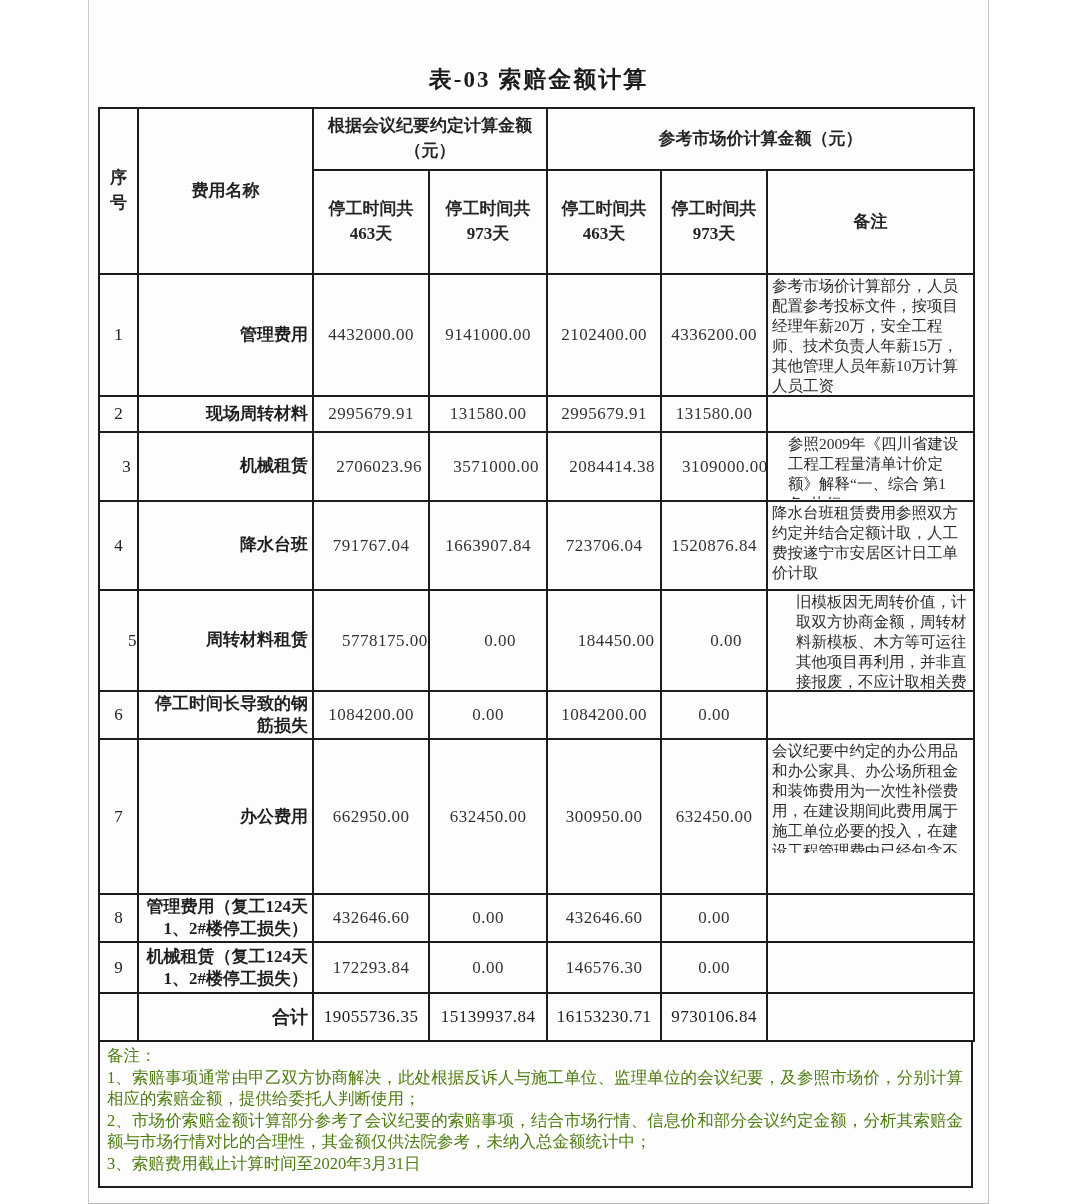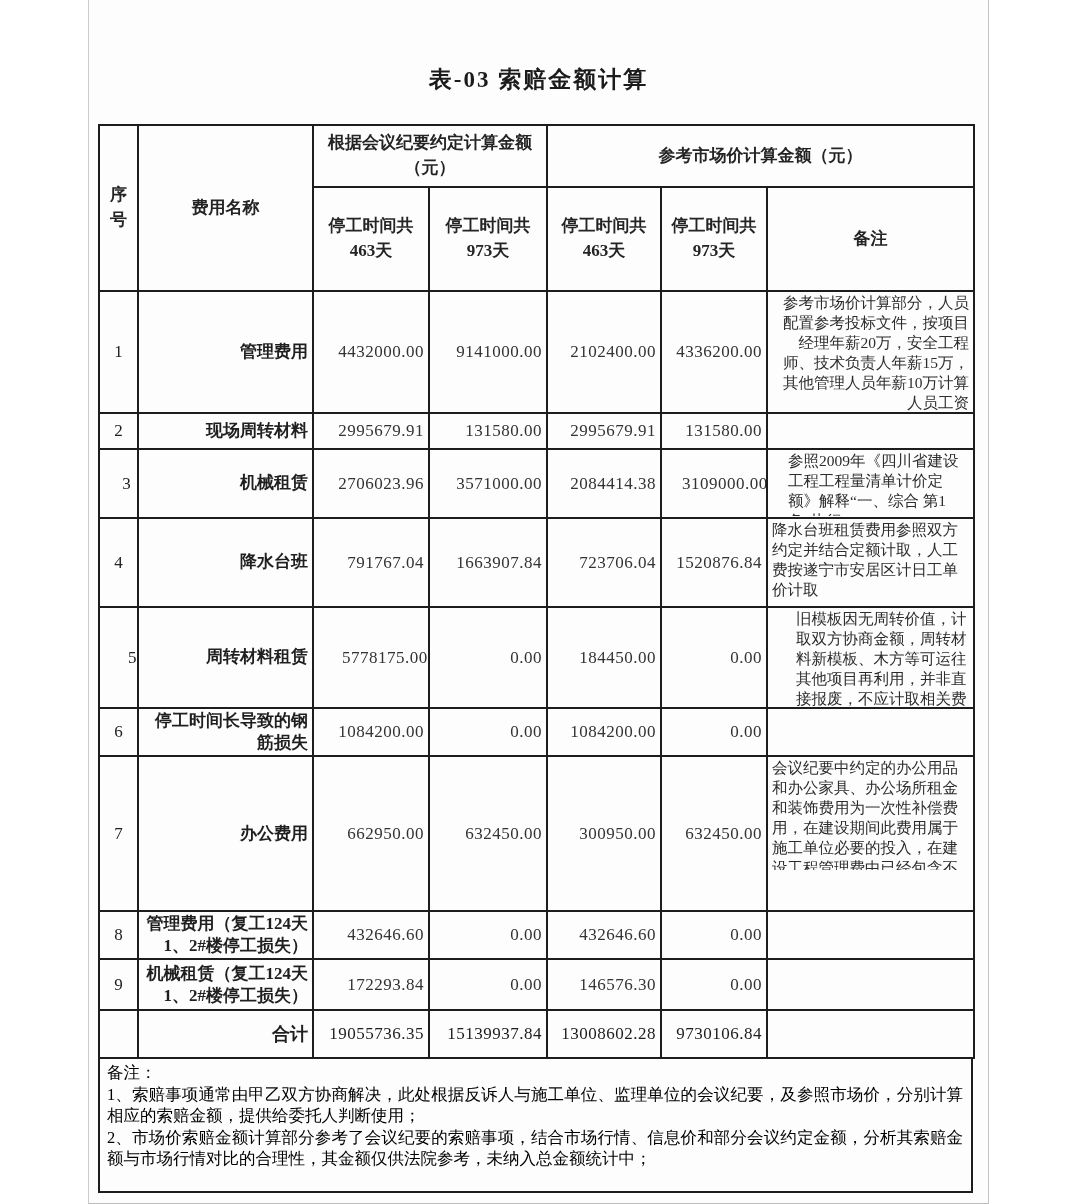--- a/index.html
+++ b/index.html
@@ -15,21 +15,21 @@
     width: 901px; height: 1204px;
     margin-left: 88px;
     background: #fdfdfd;
     border-left: 1px solid #cccccc;
     border-right: 1px solid #c5c5c5;
     border-bottom: 1px solid #bbbbbb;
   }
   .doc-title {
     margin: 0;
     padding-top: 64px;
-    padding-bottom: 29px;
+    padding-bottom: 12px;
     text-align: center;
     font-size: 23px;
     font-weight: bold;
     letter-spacing: 2px;
     color: #1b1b1b;
   }
   table.claims {
     border-collapse: collapse;
     table-layout: fixed;
     width: 875px;
@@ -47,53 +47,53 @@
     vertical-align: middle;
     line-height: 1.45;
     color: #242424;
   }
   tr.h-group th { height: 62px; }
   tr.h-sub th { height: 104px; }
 
   td.seq  { text-align: center; vertical-align: middle; font-size: 17px; }
   td.name { text-align: right; vertical-align: middle; font-size: 17px;
             font-weight: bold; line-height: 1.3; padding-left: 5px; color: #1f1f1f; }
-  td.num  { text-align: right; vertical-align: middle; font-size: 17px;
+  td.num  { text-align: center; vertical-align: middle; font-size: 17px;
             letter-spacing: 0.5px; color: #333333; }
   td.remark { vertical-align: top; padding: 1px 4px; }
   .rbox { font-size: 15.5px; line-height: 20px; color: #2c2c2c; overflow: hidden; text-align: left; }
 
   tr.r1 td { height: 121px; }
   tr.r2 td { height: 36px; }
   tr.r3 td { height: 68px; padding-left: 20px; }
   tr.r4 td { height: 89px; }
   tr.r5 td { height: 100px; padding-left: 28px; }
   tr.r6 td { height: 40px; }
   tr.r7 td { height: 155px; }
   tr.r8 td { height: 46px; }
   tr.r9 td { height: 51px; }
   tr.total-row td { height: 48px; }
 
-  .rb1 { height: 118px; text-align: right; }
+  .rb1 { height: 118px; }
   .rb3 { height: 65px; }
   .rb5 { height: 97px; }
   .rb7 { height: 112px; }
 
   tr.total-row td.name { font-size: 18px; }
   tr.total-row td.num  { font-weight: normal; font-size: 17px; color: #1d1d1d; }
 
   .notes {
     width: 875px;
     margin-left: 9px;
     margin-top: -2px;
     border: 2px solid #1d1d1d;
-    padding: 3px 8px 21px 7px;
+    padding: 3px 8px 12px 7px;
     font-size: 16.5px;
     line-height: 21.5px;
-    color: #000000;
+    color: #4d7c0f;
     text-align: justify;
   }
   .notes .note-line { margin: 0; }
 </style>
 </head>
 <body>
 
 <div class="sheet">
 
   <h1 class="doc-title">表-03 索赔金额计算</h1>
@@ -231,29 +231,30 @@
         <td class="remark">
             <div class="rbox"></div>
           </td>
       </tr>
 
       <tr class="total-row">
         <td class="seq"></td>
         <td class="name">合计</td>
         <td class="num">19055736.35</td>
         <td class="num">15139937.84</td>
-        <td class="num">13008602.28</td>
+        <td class="num">16153230.71</td>
         <td class="num">9730106.84</td>
         <td class="remark">
             <div class="rbox"></div>
           </td>
       </tr>
 
     </tbody>
   </table>
 
   <div class="notes">
     <p class="note-line">备注：</p>
     <p class="note-line">1、索赔事项通常由甲乙双方协商解决，此处根据反诉人与施工单位、监理单位的会议纪要，及参照市场价，分别计算相应的索赔金额，提供给委托人判断使用；</p>
     <p class="note-line">2、市场价索赔金额计算部分参考了会议纪要的索赔事项，结合市场行情、信息价和部分会议约定金额，分析其索赔金额与市场行情对比的合理性，其金额仅供法院参考，未纳入总金额统计中；</p>
+    <p class="note-line">3、索赔费用截止计算时间至2020年3月31日</p>
   </div>
 
 </div>
 
 </body></html>

